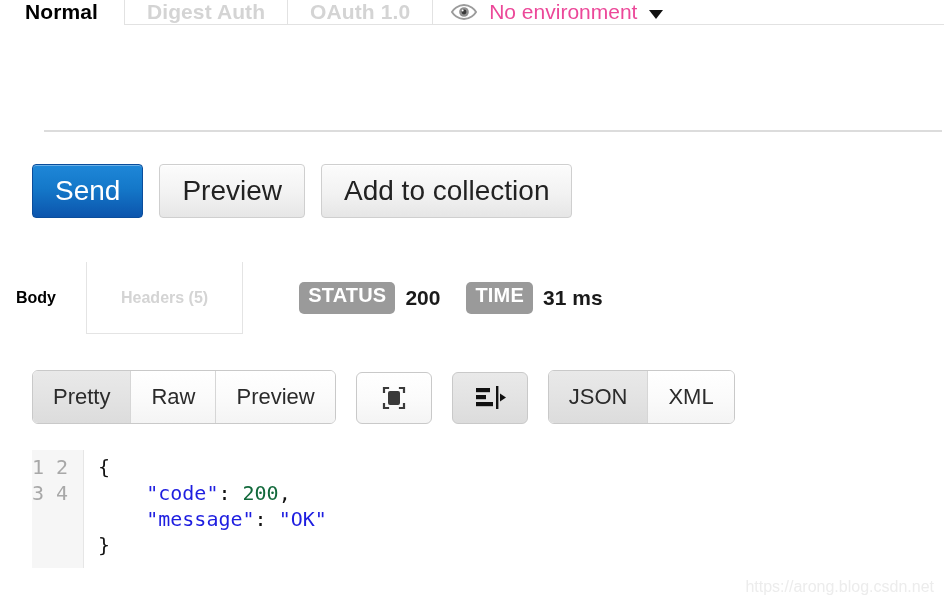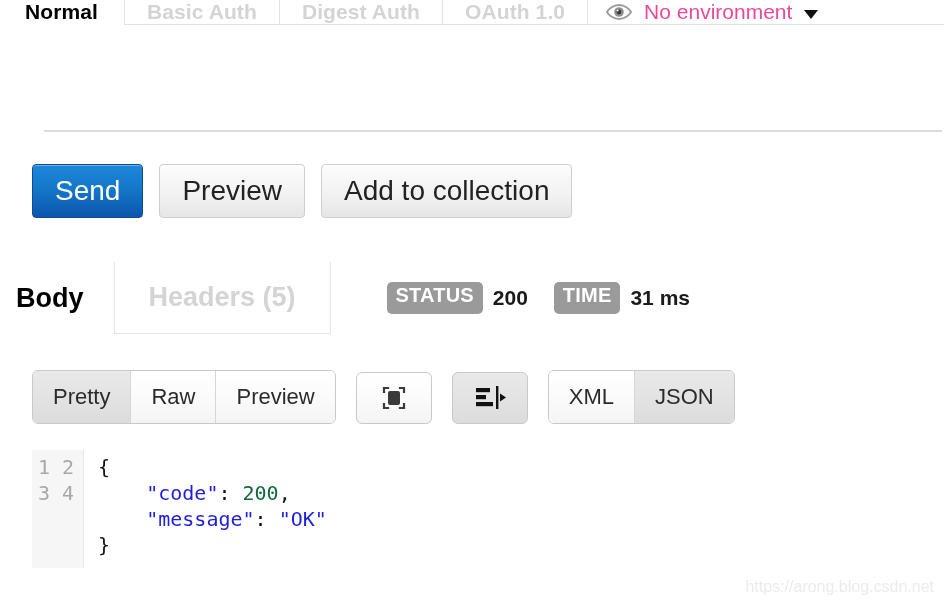--- a/index.html
+++ b/index.html
@@ -89,21 +89,21 @@
     box-shadow: inset 0 1px 0 #fff;
   }
 
   
   .resp-tabs {
     position: absolute; left: 0; top: 262px; width: 944px; height: 72px;
     display: flex; align-items: stretch;
   }
   .resp-tab {
     display: flex; align-items: center; justify-content: center;
-    font-size: 27px; font-weight: bold; padding: 0 22px; background:#fff;
+    font-size: 16px; font-weight: bold; padding: 0 22px; background:#fff;
     white-space: nowrap;
   }
   .resp-tab.active { color:#000; padding-left: 16px; padding-right: 30px; }
   .resp-tab.inactive {
     color: #d4d4d4;
     border-left: 1px solid #e4e4e4;
     border-right: 1px solid #e4e4e4;
     border-bottom: 1px solid #e4e4e4;
     padding: 0 34px;
   }
@@ -143,21 +143,21 @@
 
   
   .code-wrap {
     position: absolute; left: 32px; top: 450px; width: 880px; height: 118px;
     display: flex;
     font-family: "DejaVu Sans Mono", monospace;
     font-size: 20px; line-height: 26px;
   }
   .gutter {
     width: 52px; background: #f6f6f6; border-right: 1px solid #e6e6e6;
-    color: #a8a8a8; text-align: right; padding: 4px 9px 0 0;
+    color: #a8a8a8; text-align: left; padding: 4px 9px 0 0;
     user-select: none;
   }
   .code-body { padding: 4px 0 0 14px; color:#111; white-space: pre; }
   .tok-key { color: #1e1ee0; }
   .tok-num { color: #11693b; }
   .tok-str { color: #1e1ee0; }
   .tok-pun { color: #111; }
 
   .watermark {
     position: absolute; right: 10px; bottom: 6px;
@@ -165,23 +165,20 @@
   }
 </style>
 </head>
 <body>
 
 <div class="app">
 
   <div class="auth-tabs">
     <div class="auth-tab active">
       <span>Normal</span>
-    </div>
-    <div class="auth-tab inactive">
-      <span>Basic Auth</span>
     </div>
     <div class="auth-tab inactive">
       <span>Digest Auth</span>
     </div>
     <div class="auth-tab inactive">
       <span>OAuth 1.0</span>
     </div>
     <div class="env-zone">
       <svg class="eye-icon" viewBox="0 0 28 18">
         <path d="M14 1.5C7.5 1.5 2.6 6.3 1 9c1.6 2.7 6.5 7.5 13 7.5S25.4 11.7 27 9c-1.6-2.7-6.5-7.5-13-7.5z" fill="none" stroke="#9b9b9b" stroke-width="2"></path>
@@ -244,25 +241,25 @@
       <svg width="34" height="28" viewBox="0 0 34 28">
         <rect x="3" y="4" width="14" height="4.2" fill="#111"></rect>
         <rect x="3" y="11" width="10" height="4.2" fill="#111"></rect>
         <rect x="3" y="18" width="17" height="4.2" fill="#111"></rect>
         <rect x="23" y="2" width="2.4" height="23" fill="#111"></rect>
         <path d="M33 13.5 L27 9.5 L27 17.5 Z" fill="#111"></path>
       </svg>
     </div>
 
     <div class="seg-group">
+      <div class="seg on">
+        <span>JSON</span>
+      </div>
       <div class="seg off">
         <span>XML</span>
-      </div>
-      <div class="seg on">
-        <span>JSON</span>
       </div>
     </div>
   </div>
 
   <div class="code-wrap">
     <div class="gutter" id="gutter">1
 2
 3
 4</div>
     <div class="code-body" id="codebody"><span class="tok-pun">{</span>

